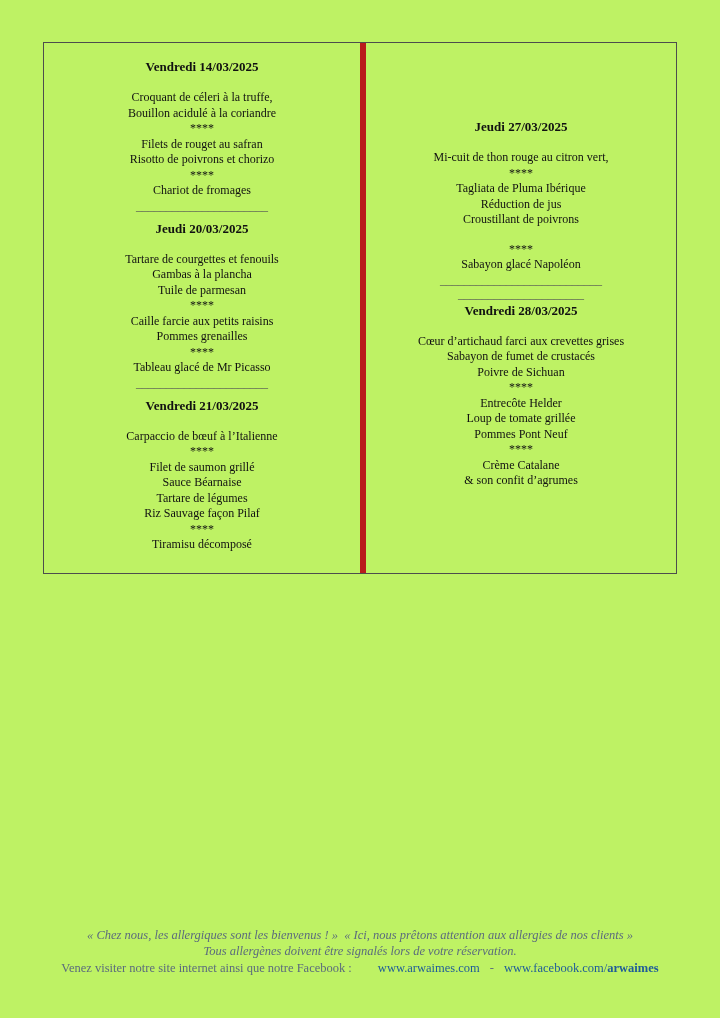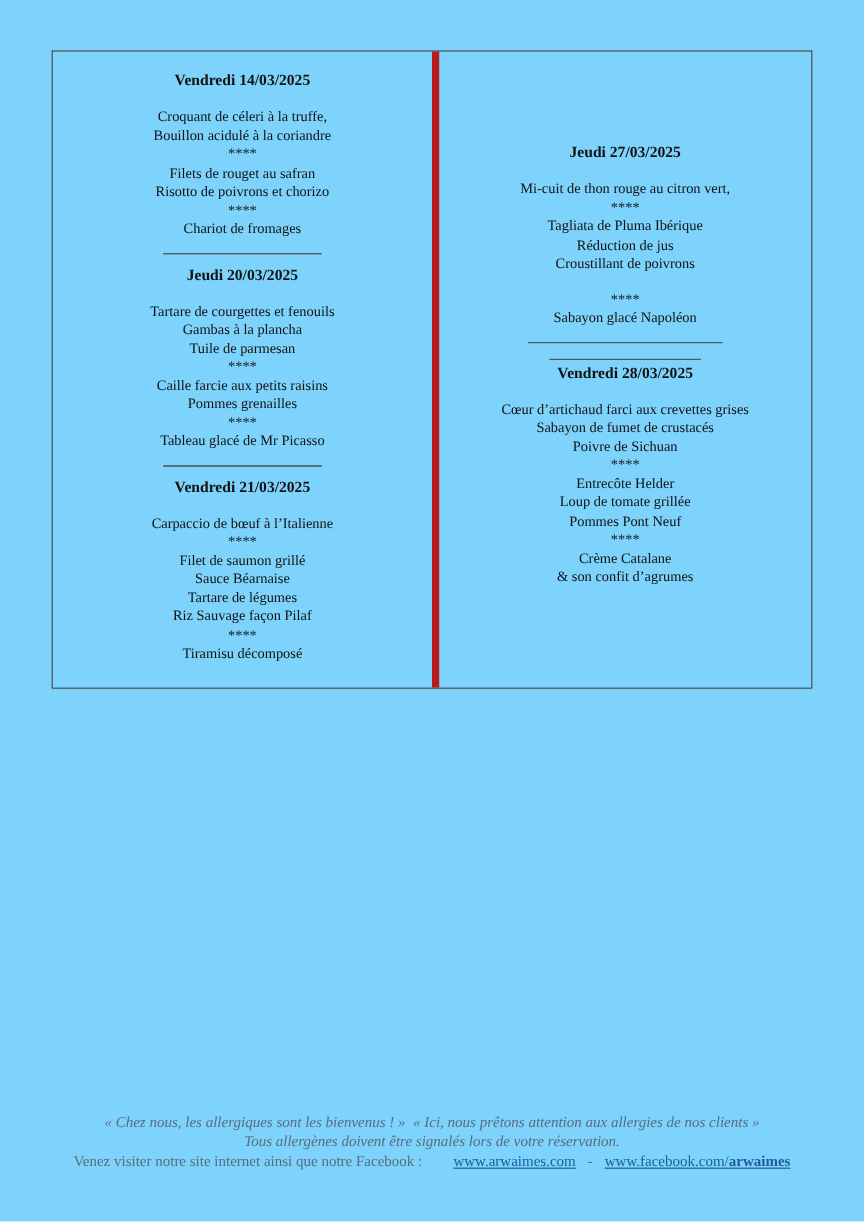--- a/index.html
+++ b/index.html
@@ -5,21 +5,21 @@
   * { box-sizing: border-box; }
   html, body {
     margin: 0; padding: 0;
     width: 720px; height: 1018px;
     background: #ffffff;
     font-family: "Liberation Serif", "DejaVu Serif", serif;
     color: #111111;
     overflow: hidden;
     position: relative;
   }
-  .sheet { position: relative; width: 720px; height: 1018px; background: #7dd3fc; }
+  .sheet { position: relative; width: 720px; height: 1018px; background: #bef264; }
 
   
   .menu-box {
     position: absolute;
     left: 43px; top: 42px;
     width: 634px; height: 532px;
     border: 1px solid #4d4d4d;
     display: flex;
   }
   .col {
@@ -47,21 +47,21 @@
   .line.gap-above { margin-top: 14px; }
   .sep {
     font-size: 12px;
     line-height: 10px;
     height: 12px;
     margin: 0 0 2px 0;
     color: #555555;
     white-space: nowrap;
     overflow: hidden;
   }
-  .sep.tight { margin: 2px 0 0 0; text-decoration: underline; }
+  .sep.tight { margin: 2px 0 0 0; }
 
   
   .footer {
     position: absolute;
     left: 0; top: 928px;
     width: 720px;
     text-align: center;
   }
   .footer-quote {
     font-style: italic;
@@ -72,21 +72,20 @@
     white-space: pre-wrap;
   }
   .footer-visit {
     color: #5b6b7d;
     font-size: 12.5px;
     line-height: 16px;
     margin: 1px 0 0 0;
   }
   .footer-visit a {
     color: #1f5c99;
-    text-decoration: underline;
     cursor: pointer;
   }
   .link-gap { margin-left: 26px; }
   .dash { color: #5b6b7d; margin: 0 10px; }
   .bold { font-weight: bold; }
 </style>
 </head>
 <body>
 
 <div class="sheet">

